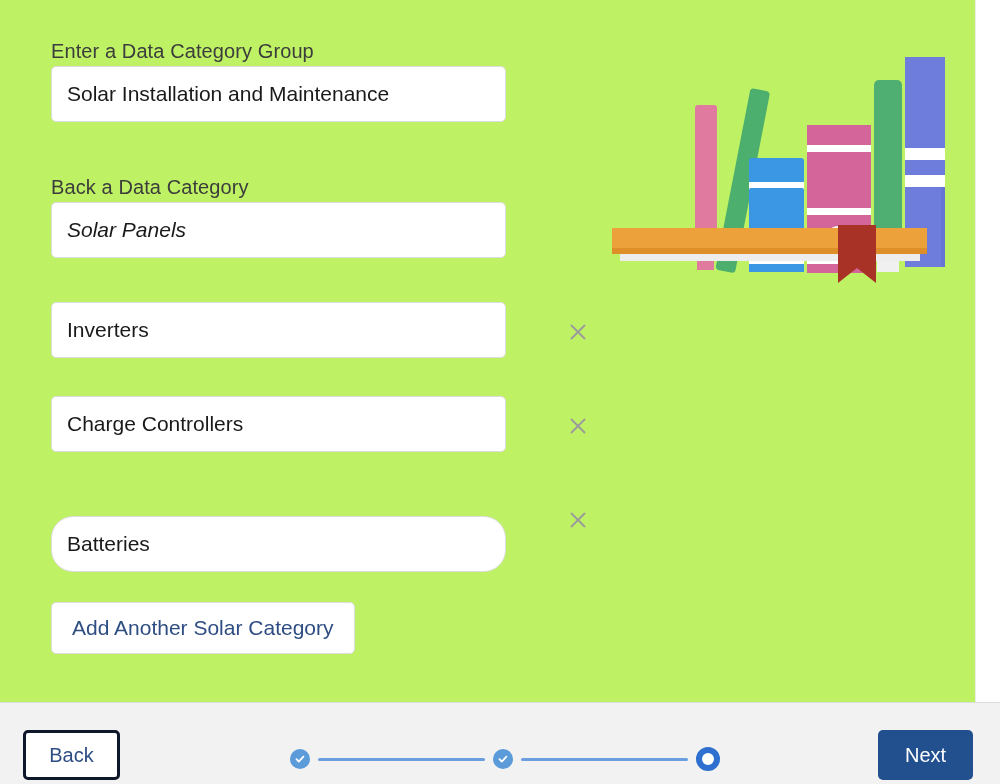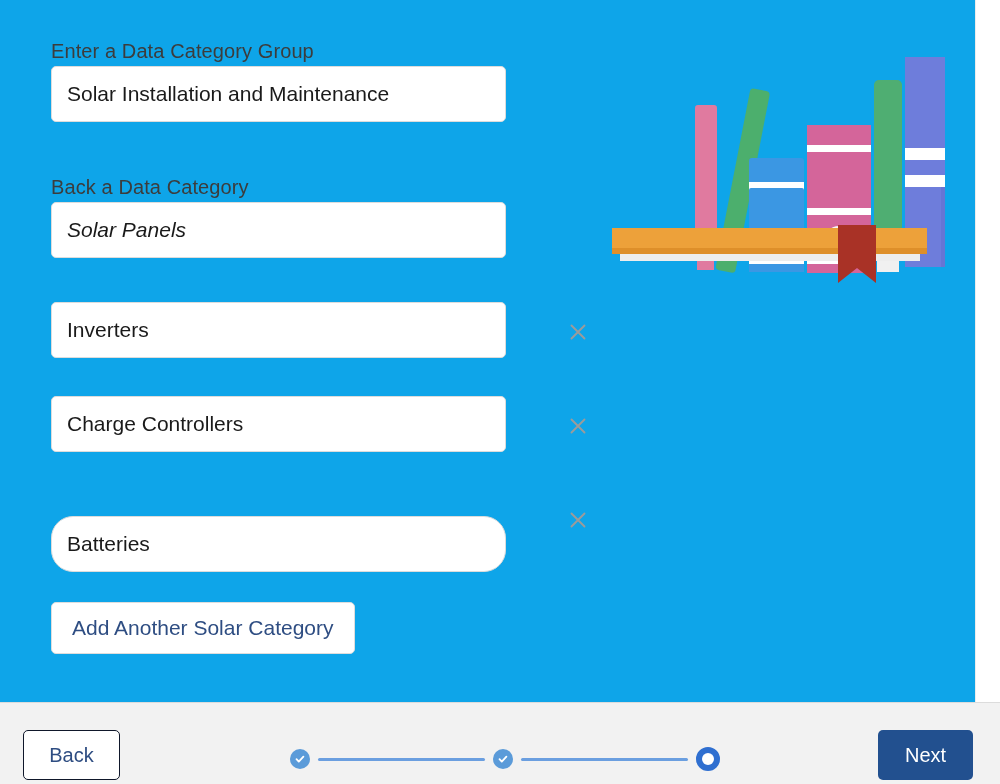--- a/index.html
+++ b/index.html
@@ -22,21 +22,21 @@
     background: #ffffff;
   }
 
   
   .content-pane {
     position: absolute;
     left: 0;
     top: 0;
     width: 976px;
     height: 702px;
-    background: #0ea5e9;
+    background: #bef264;
     overflow: hidden;
   }
   .pane-divider {
     position: absolute;
     left: 975px;
     top: 0;
     width: 1px;
     height: 702px;
     background: #ececec;
   }
@@ -143,21 +143,21 @@
     box-sizing: border-box;
   }
   .back-btn {
     position: absolute;
     left: 23px;
     top: 27px;
     width: 97px;
     height: 50px;
     box-sizing: border-box;
     background: #ffffff;
-    border: 1px solid #0f172a;
+    border: 3px solid #0f172a;
     border-radius: 5px;
     font-family: "Liberation Sans", sans-serif;
     font-size: 20px;
     color: #2e4d82;
     cursor: pointer;
   }
   .next-btn {
     position: absolute;
     left: 878px;
     top: 27px;

